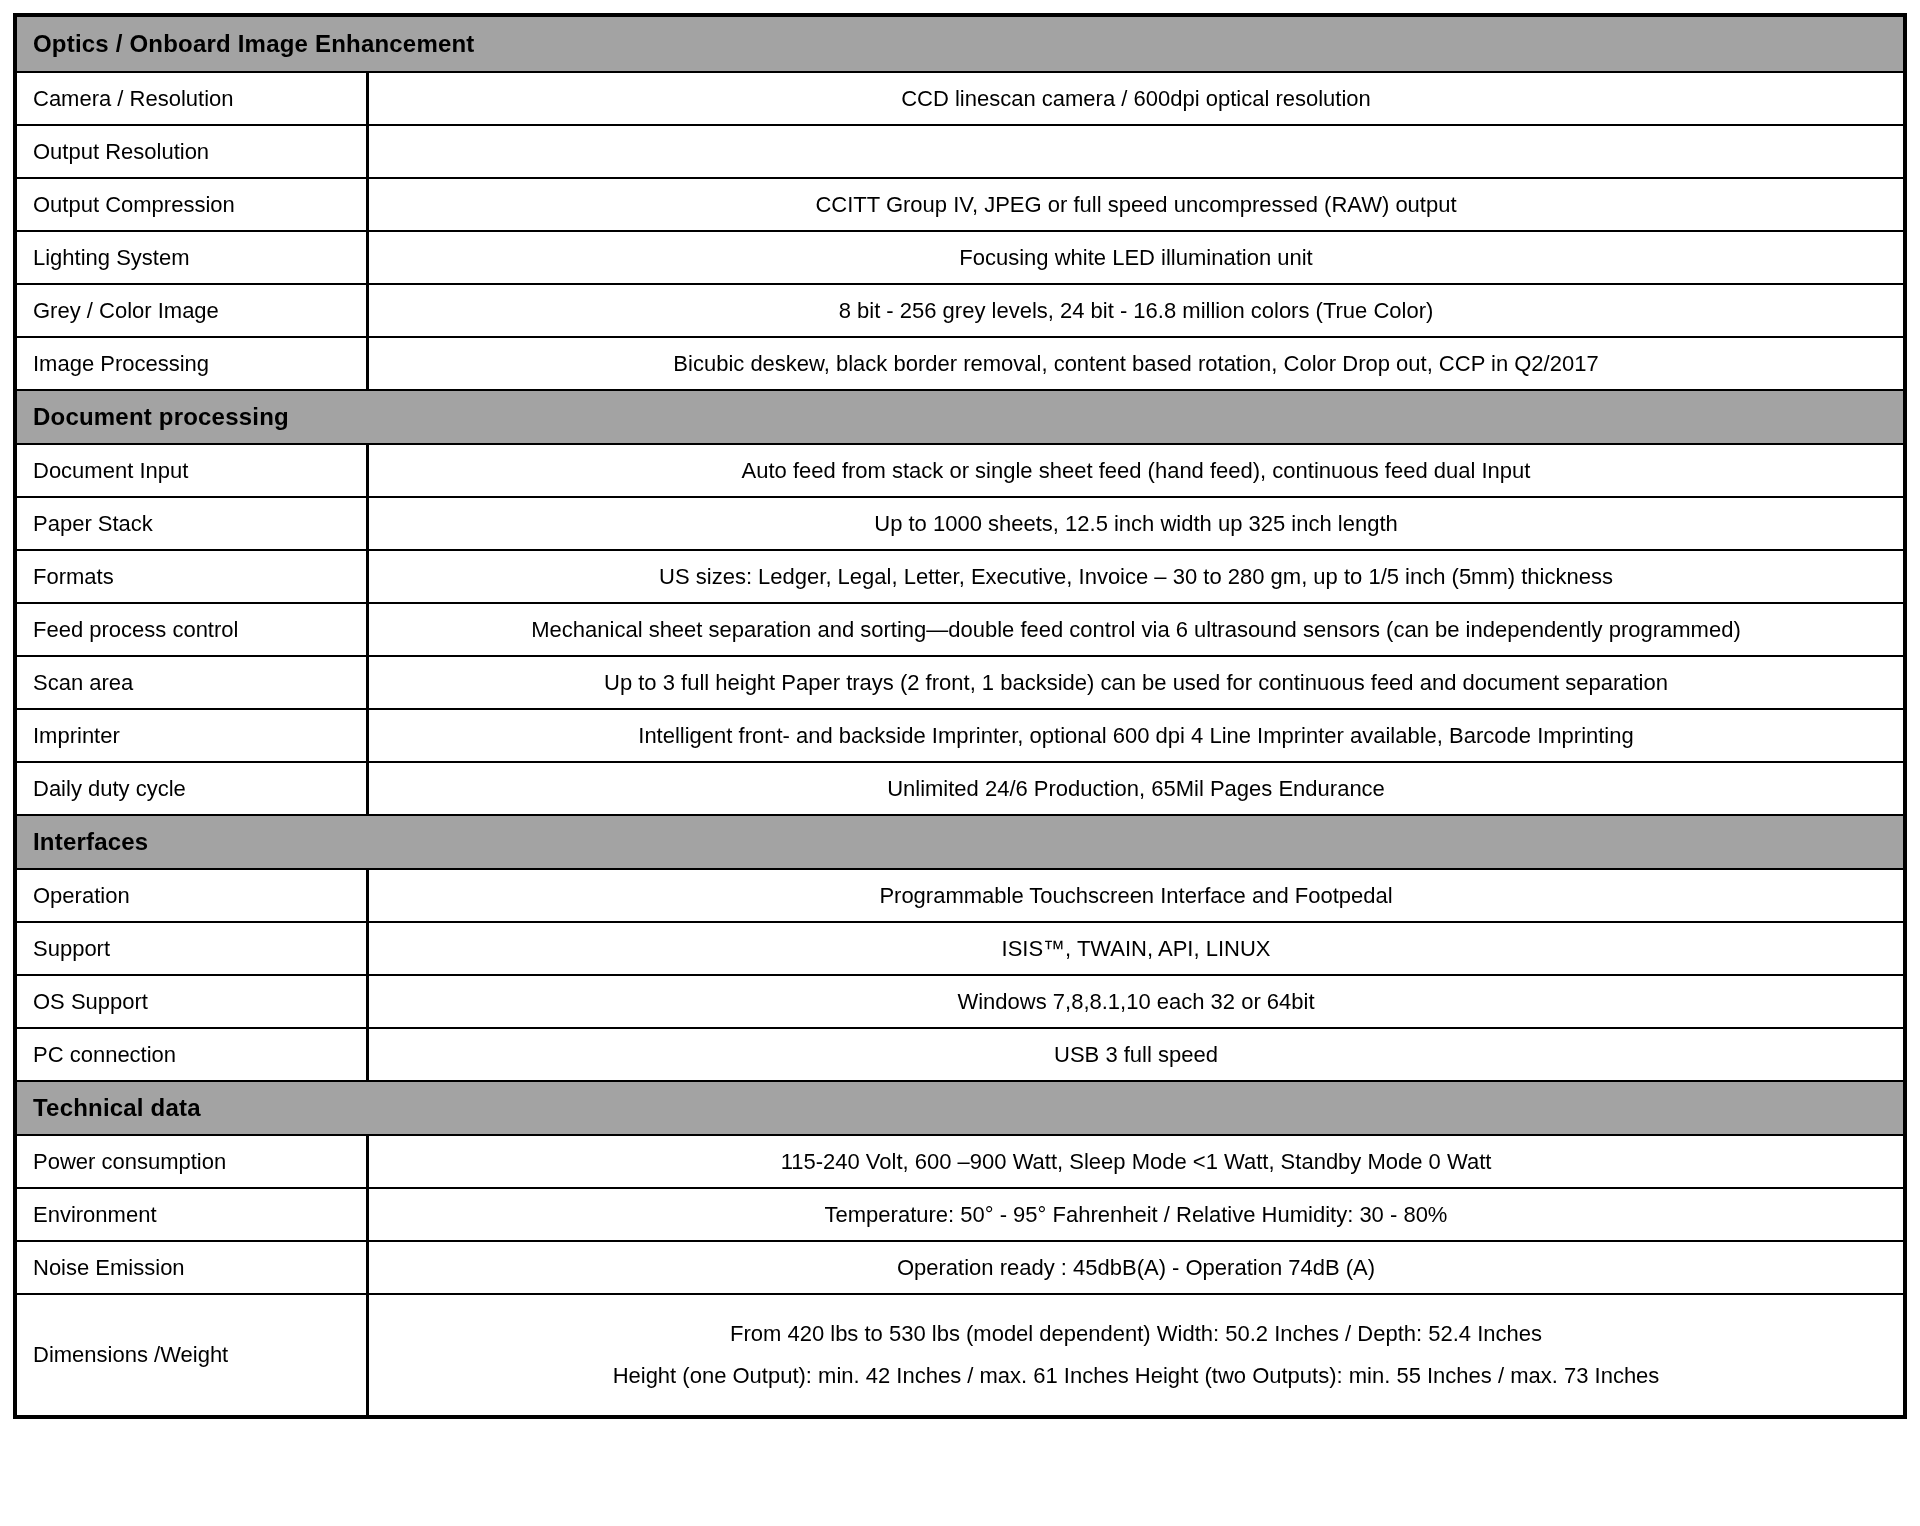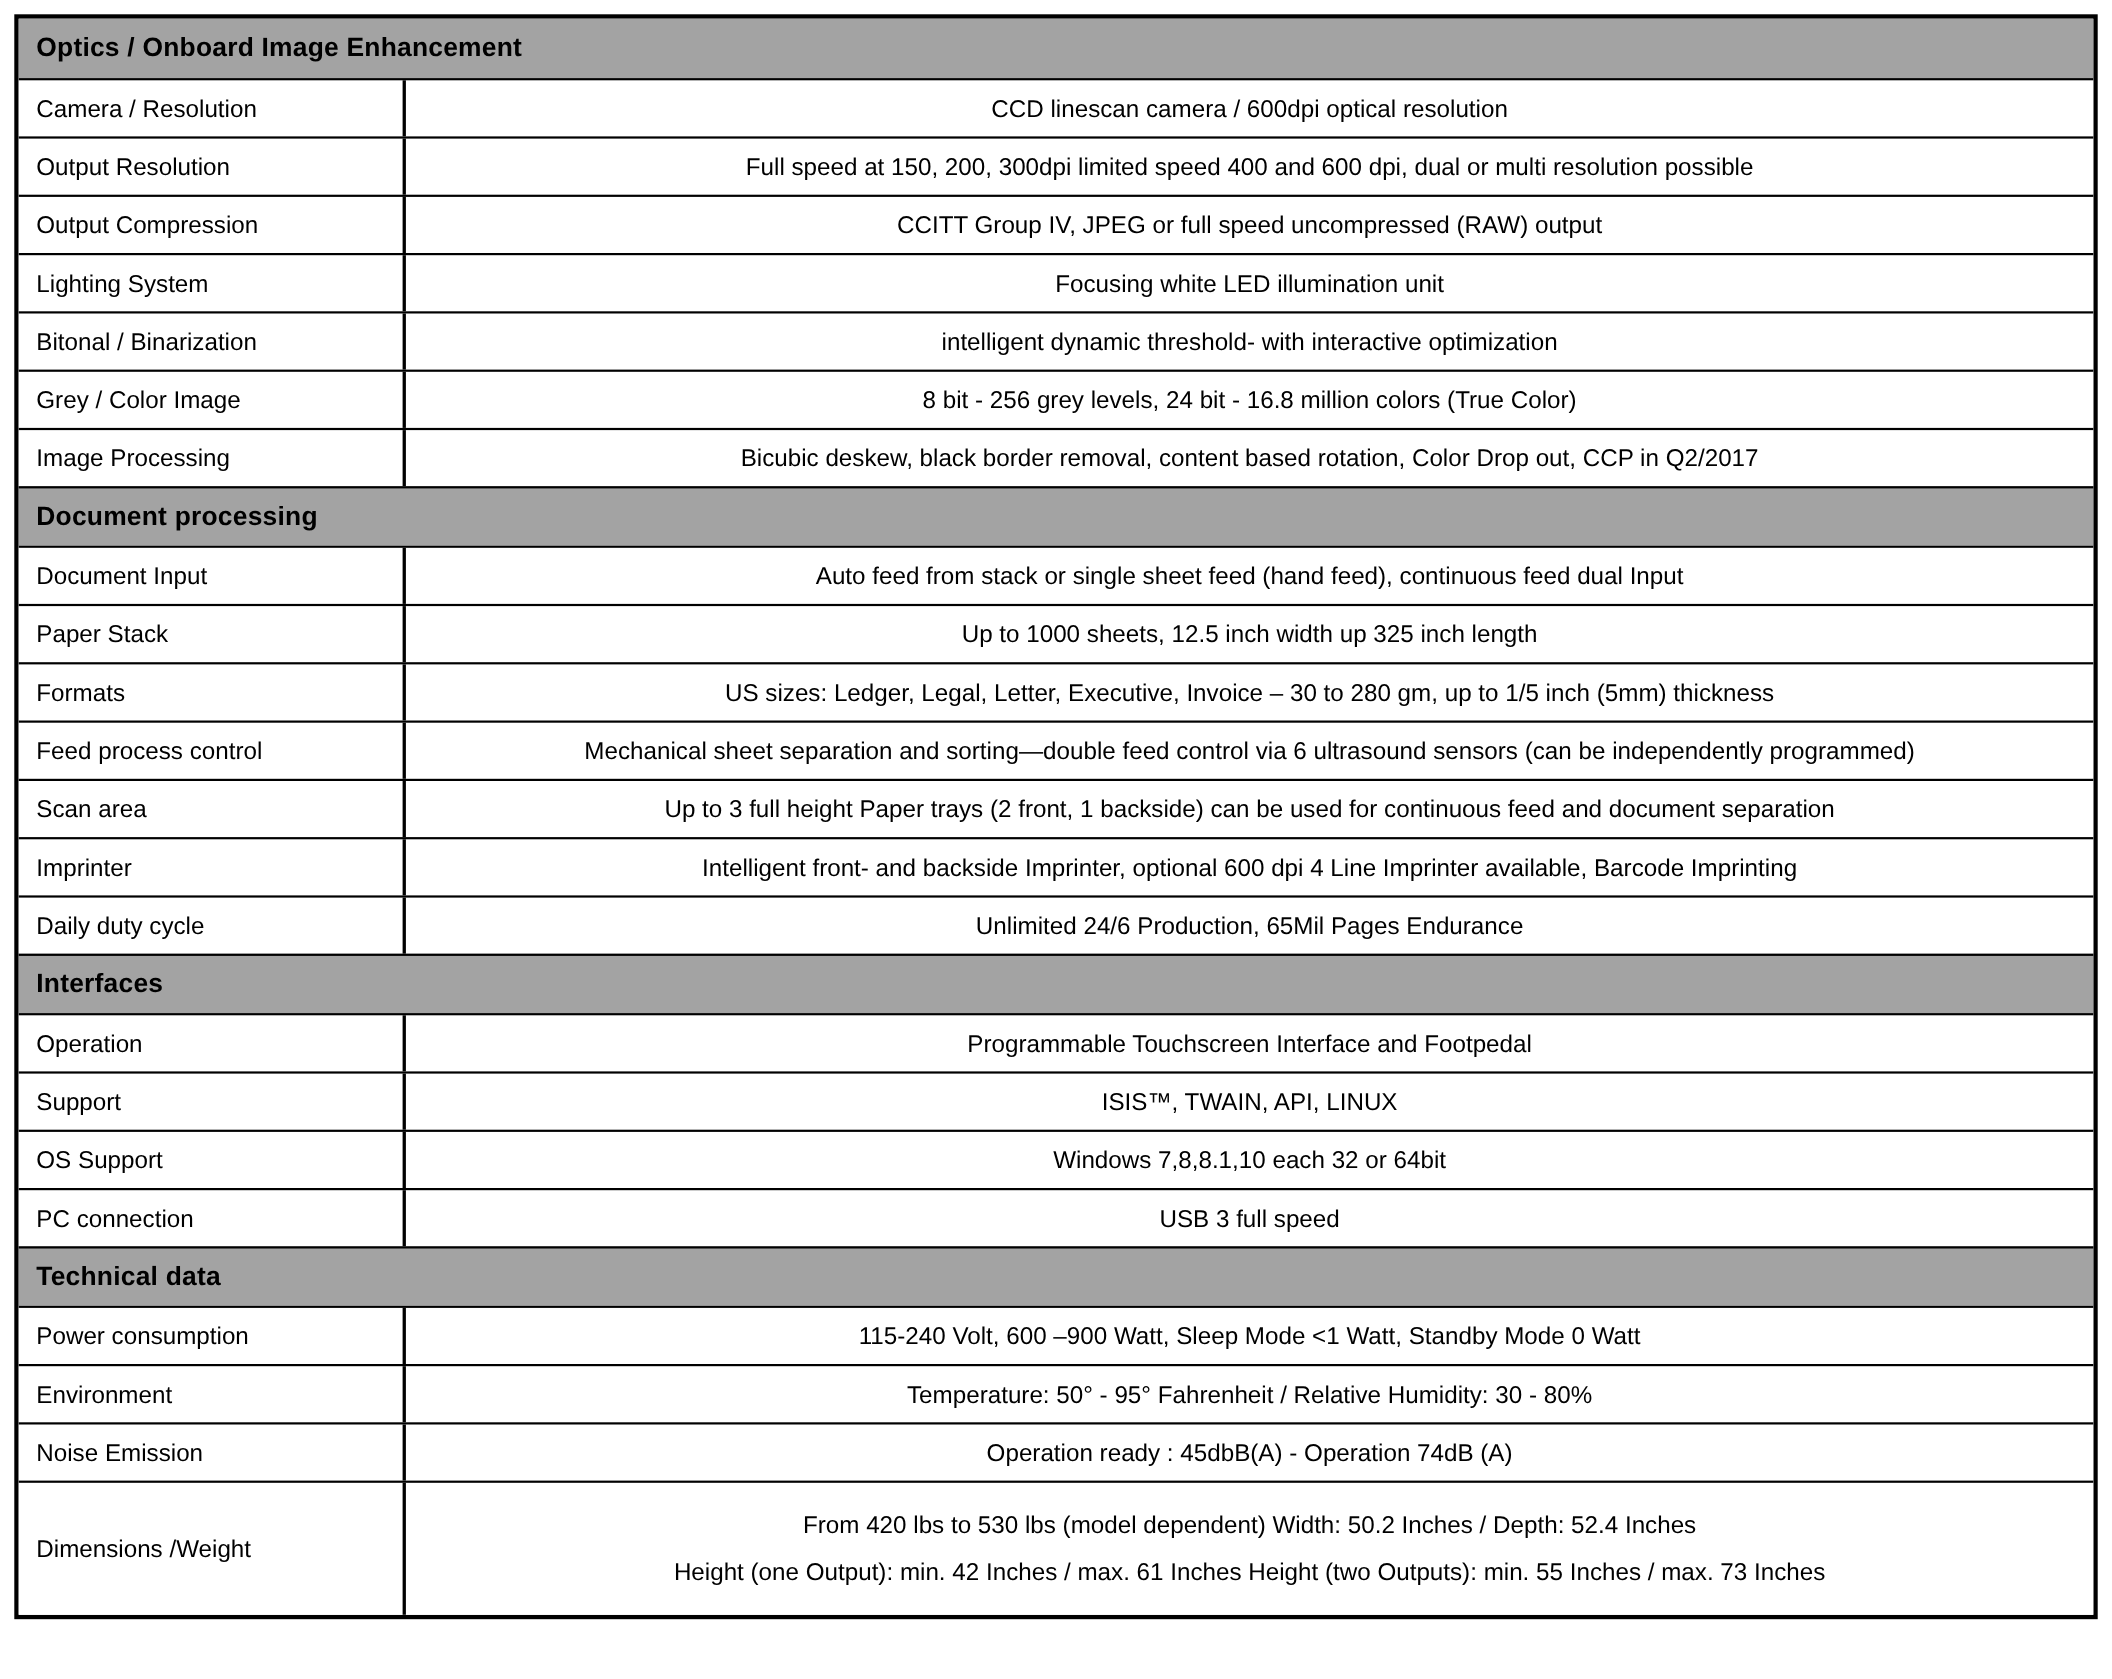--- a/index.html
+++ b/index.html
@@ -61,33 +61,28 @@
 <body>
 
 <div class="spec-table">
     <div class="section-header">Optics / Onboard Image Enhancement</div>
     <div class="row">
       <div class="cell-label">Camera / Resolution</div>
       <div class="cell-value">CCD linescan camera / 600dpi optical resolution</div>
     </div>
     <div class="row">
       <div class="cell-label">Output Resolution</div>
-      <div class="cell-value">Full speed  at 150, 200, 300dpi limited speed 400 and 600 dpi, dual or multi resolution possible</div>
     </div>
     <div class="row">
       <div class="cell-label">Output Compression</div>
       <div class="cell-value">CCITT Group IV, JPEG or full speed uncompressed (RAW) output</div>
     </div>
     <div class="row">
       <div class="cell-label">Lighting System</div>
       <div class="cell-value">Focusing white LED illumination unit</div>
-    </div>
-    <div class="row">
-      <div class="cell-label">Bitonal / Binarization</div>
-      <div class="cell-value">intelligent dynamic threshold- with interactive optimization</div>
     </div>
     <div class="row">
       <div class="cell-label">Grey / Color Image</div>
       <div class="cell-value">8 bit - 256 grey levels, 24 bit - 16.8 million colors (True Color)</div>
     </div>
     <div class="row">
       <div class="cell-label">Image Processing</div>
       <div class="cell-value">Bicubic deskew, black border removal, content based rotation, Color Drop out, CCP  in Q2/2017</div>
     </div>
     <div class="section-header">Document processing</div>

